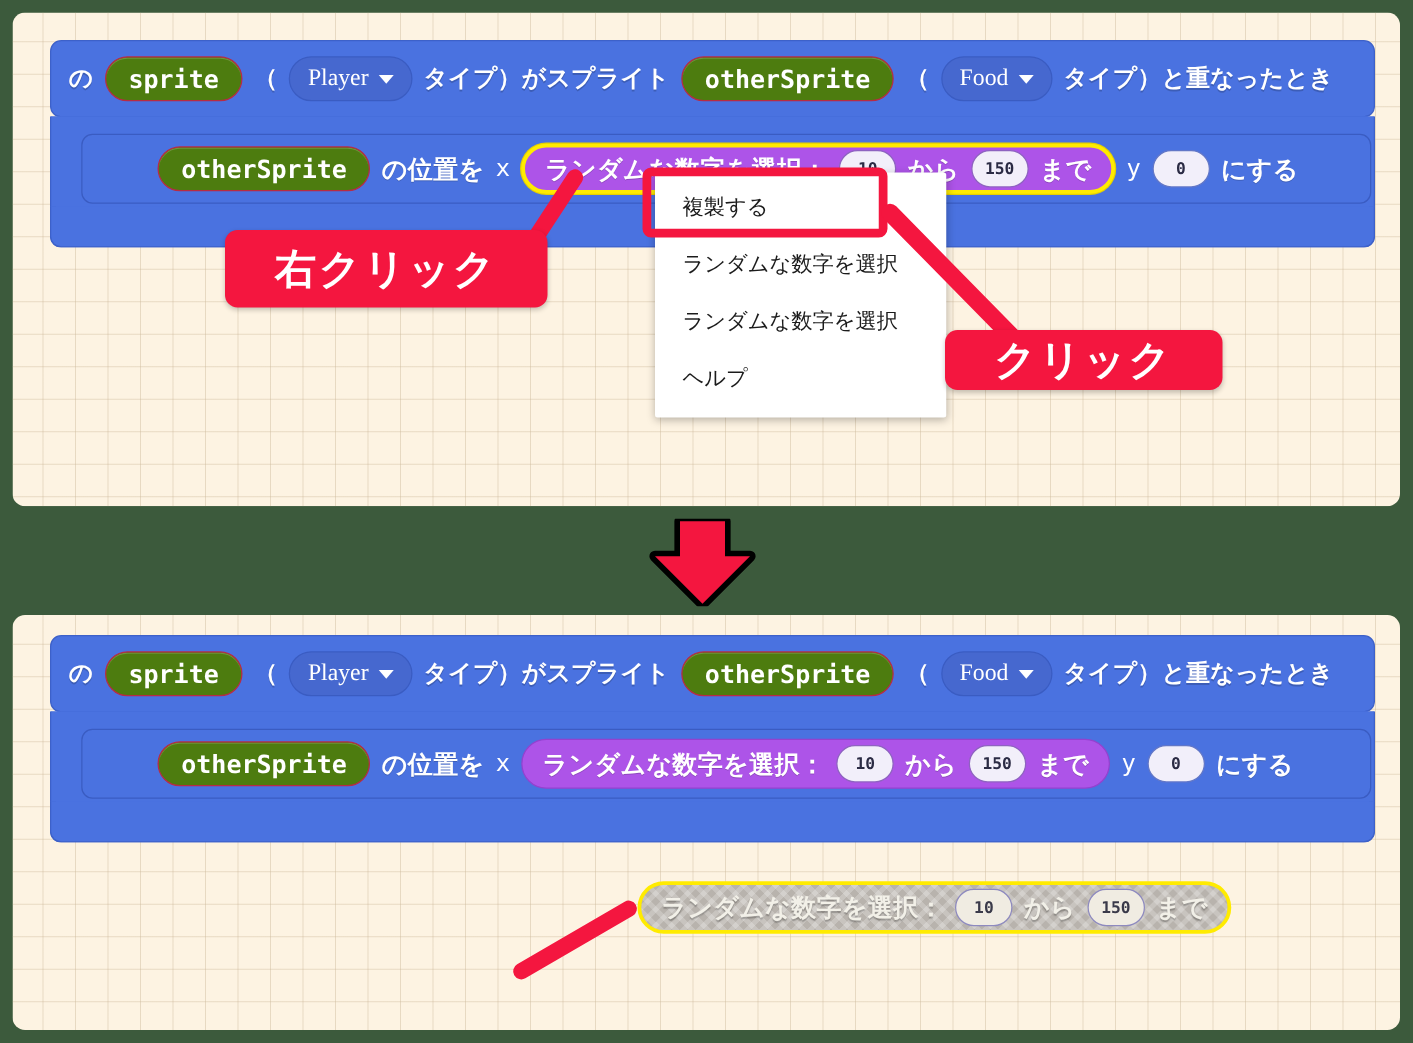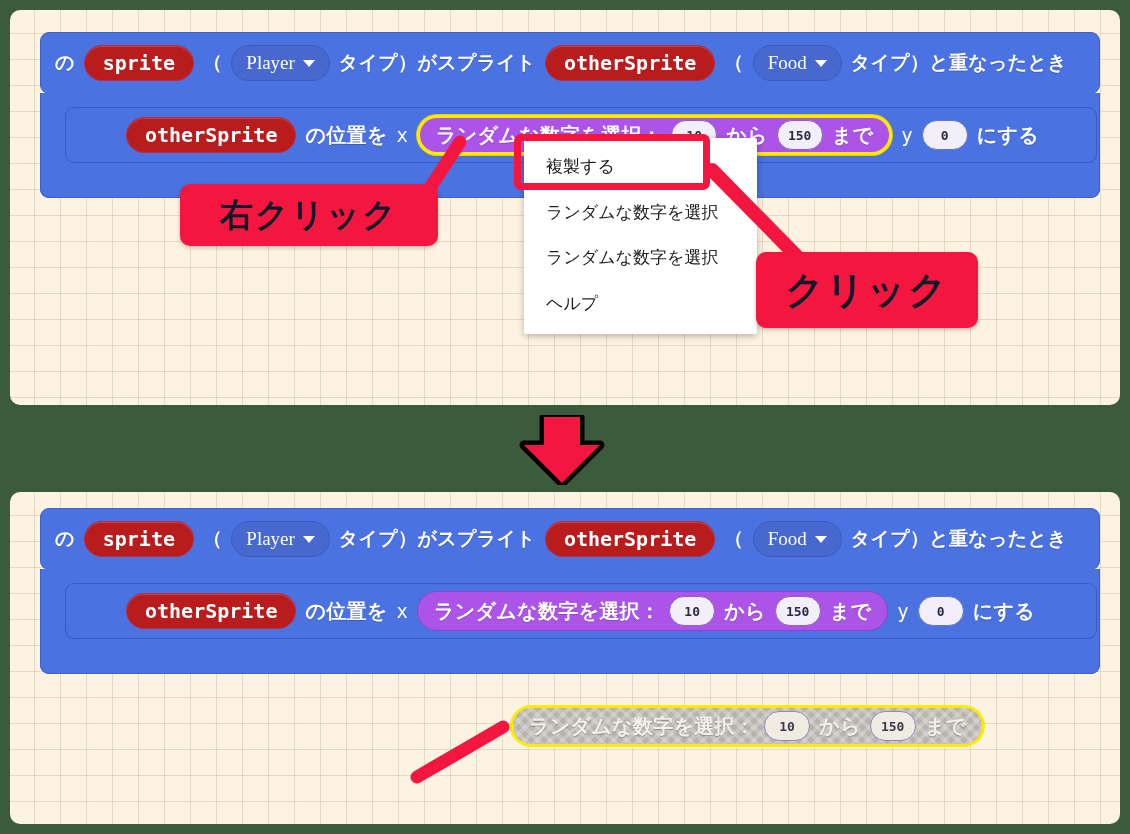--- a/index.html
+++ b/index.html
@@ -78,21 +78,21 @@
 
   
   .pill{
     display:inline-flex;align-items:center;justify-content:center;
     border-radius:999px;
     padding:0 18px;
     height:36px;
     box-sizing:border-box;
   }
   .pill-var{
-    background:#b91c1c;
+    background:#4d7c0f;
     border:1.5px solid #b82b44;
     box-shadow:inset 0 1px 0 rgba(255,255,255,.18);
   }
   .pill-var .mono{font-size:20px;}
   .pill-dd{
     background:#4668cf;
     border:1.5px solid #3a5cc2;
     padding:0 14px;
     gap:8px;
   }
@@ -173,29 +173,29 @@
     box-sizing:border-box;
     background:transparent;
   }
 
   
   .callout{
     position:absolute;
     background:#f4163f;
     border-radius:10px;
     display:flex;align-items:center;justify-content:center;
-    color:#0f172a;
+    color:#ffffff;
     font-family:"DejaVu Sans","Liberation Sans",sans-serif;
     font-weight:700;
     letter-spacing:2px;
     z-index:40;
     box-shadow:0 2px 4px rgba(0,0,0,.22);
   }
   #callout-right-click{left:180px;top:184px;width:258px;height:62px;font-size:33px;}
-  #callout-click{left:756px;top:252px;width:222px;height:76px;font-size:38px;}
+  #callout-click{left:756px;top:264px;width:222px;height:48px;font-size:33px;}
   #callout-duplicated{left:140px;top:750px;width:280px;height:62px;font-size:33px;}
 
   .leader{position:absolute;z-index:39;}
 
   
   #flow-arrow{
     position:absolute;left:508px;top:415px;width:108px;height:70px;z-index:20;
   }
 </style>
 </head>

